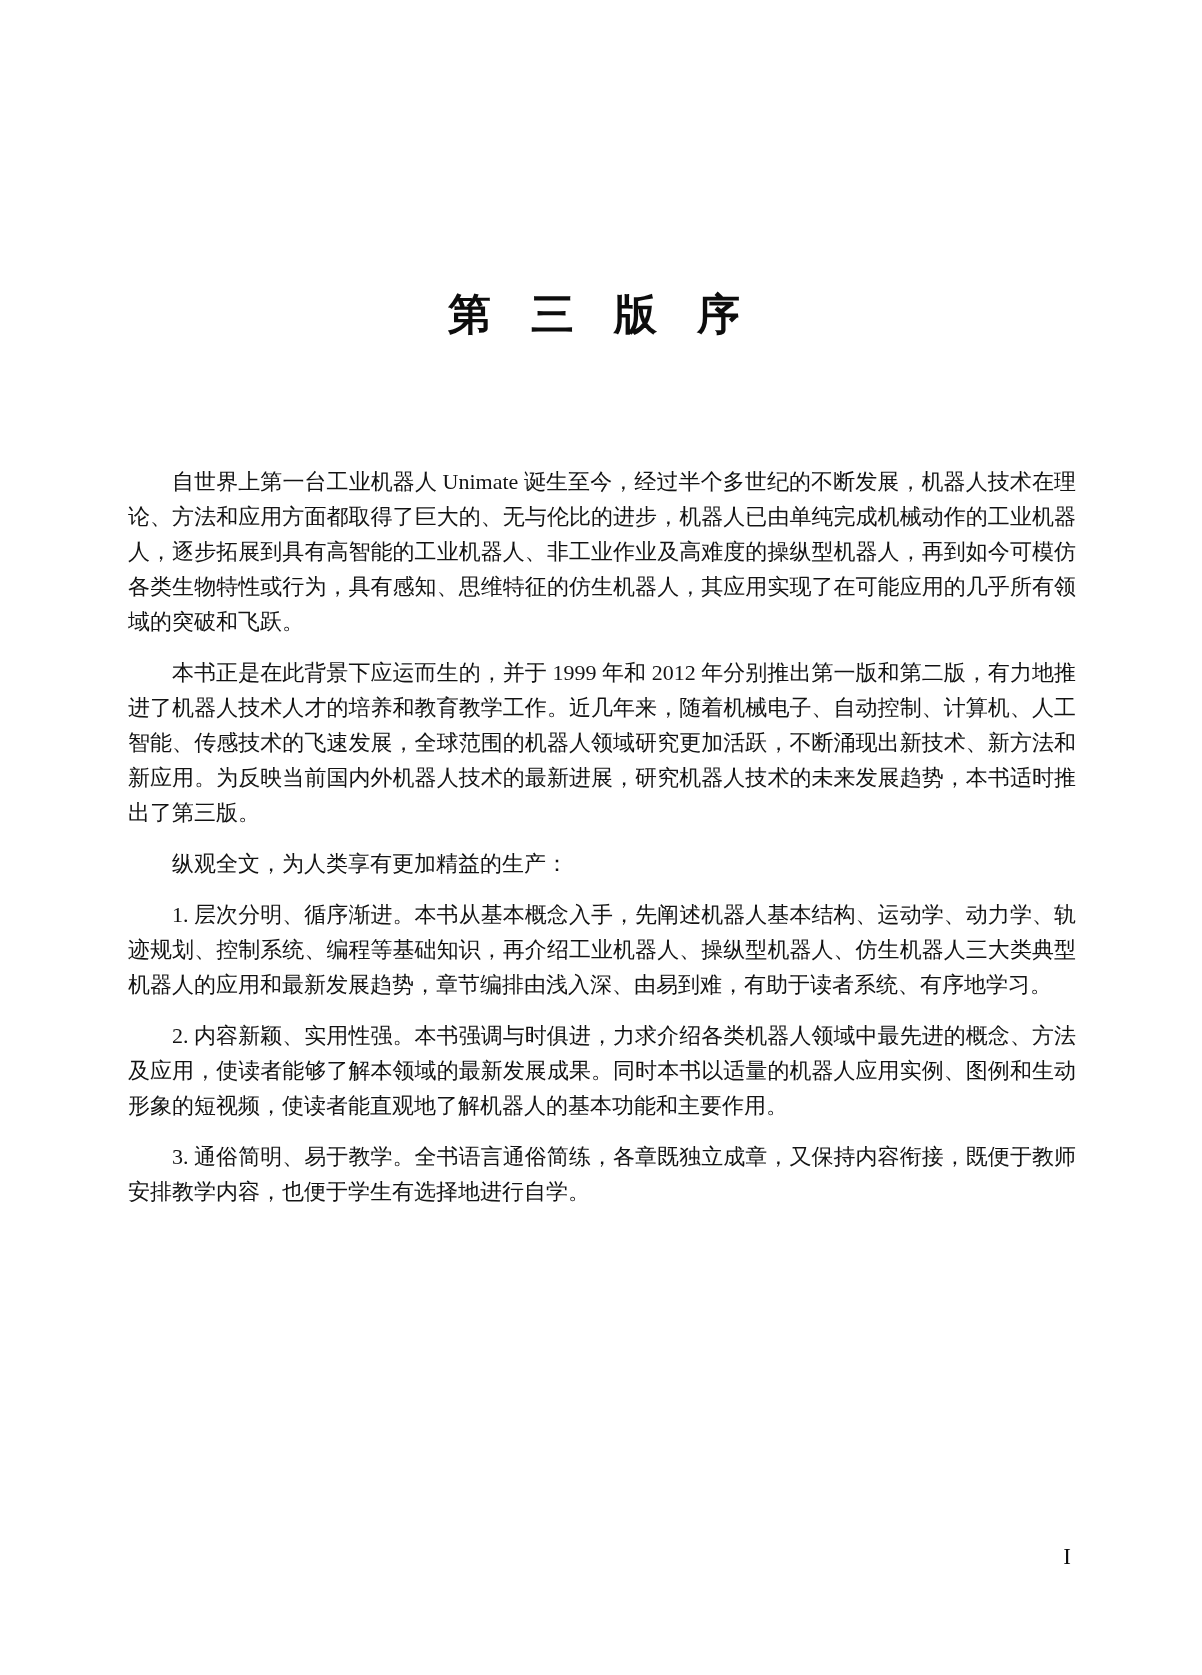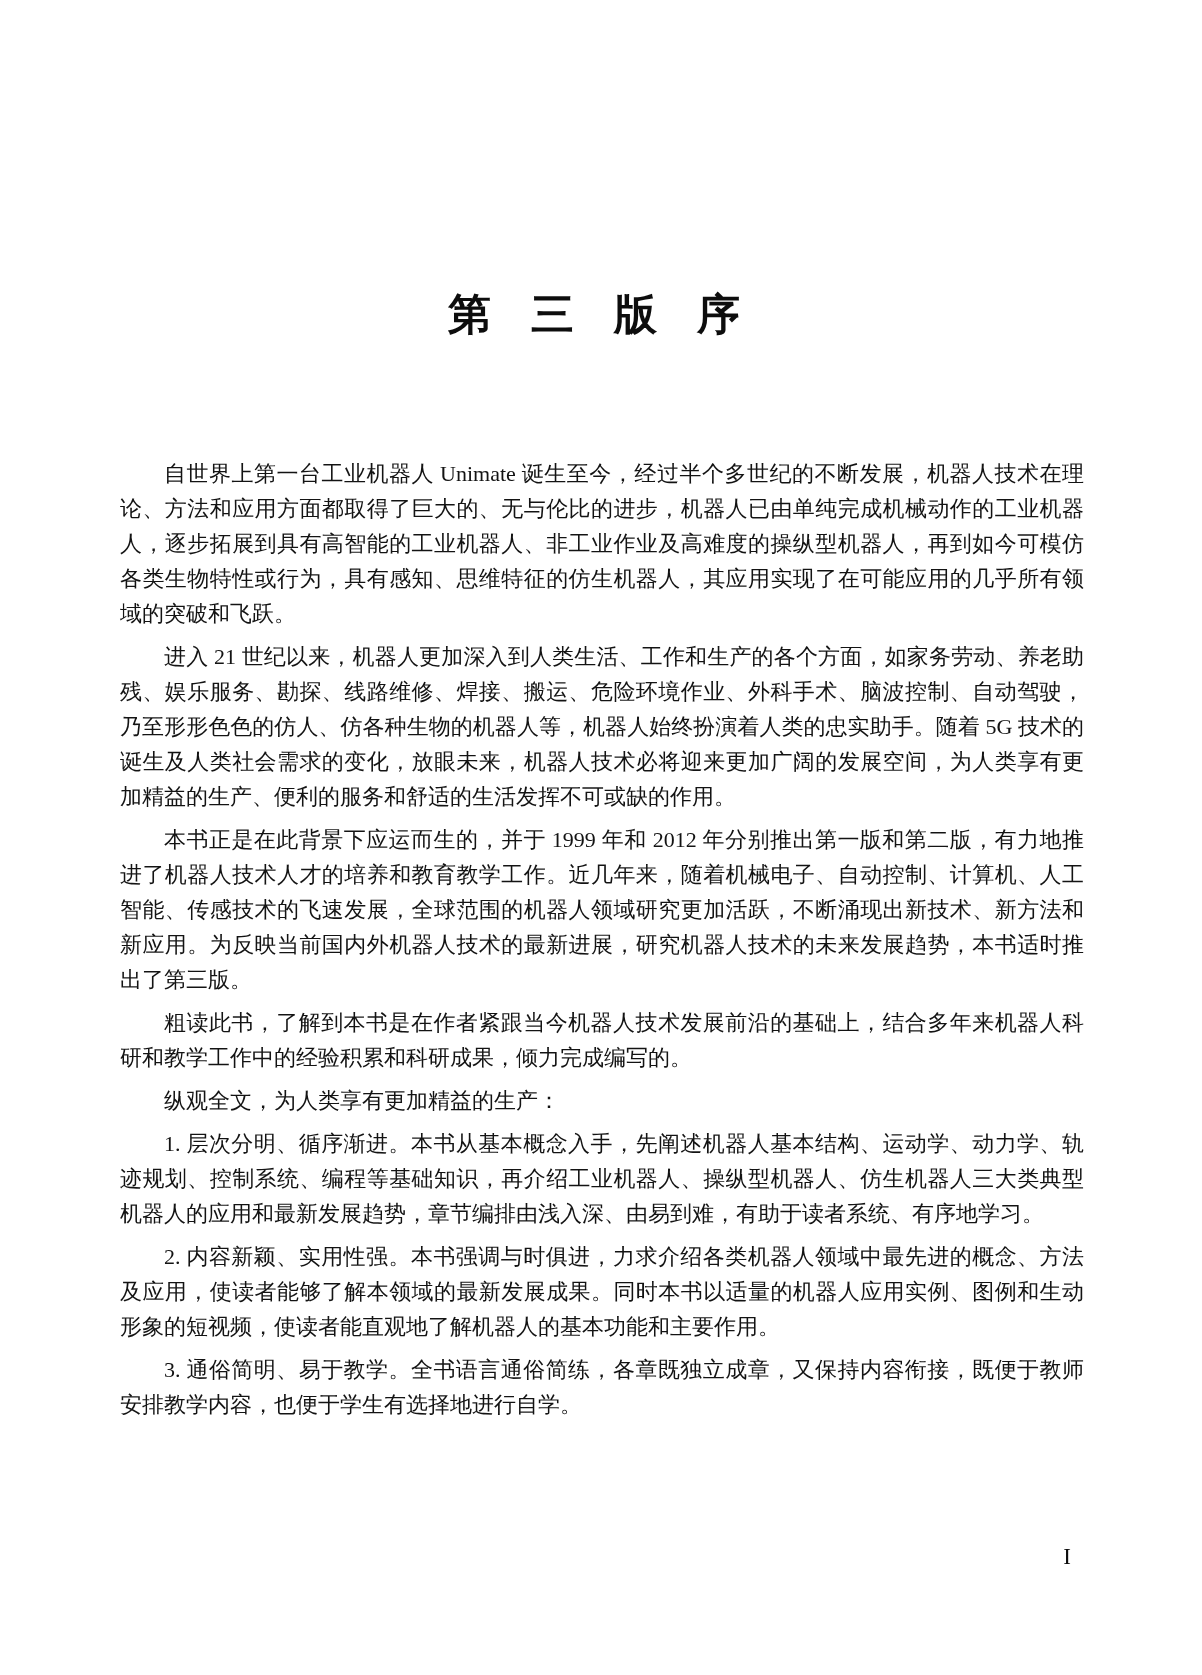--- a/index.html
+++ b/index.html
@@ -35,21 +35,21 @@
     position: absolute;
     top: 448px;
     left: 112px;
     width: 980px;
     font-size: 22px;
     line-height: 35px;
     text-align: justify;
     text-justify: inter-ideograph;
   }
   .body-text p {
-    margin: 8px;
+    margin: 16px;
     padding: 0;
     text-indent: 2em;
   }
   .page-number {
     position: absolute;
     top: 1544px;
     left: 1052px;
     width: 30px;
     text-align: center;
     font-size: 23px;
@@ -57,23 +57,21 @@
   }
 </style>
 </head>
 <body>
 
 <div class="page">
   <h1 class="title">第 三 版 序</h1>
 
   <div class="body-text">
     <p>自世界上第一台工业机器人 Unimate 诞生至今，经过半个多世纪的不断发展，机器人技术在理论、方法和应用方面都取得了巨大的、无与伦比的进步，机器人已由单纯完成机械动作的工业机器人，逐步拓展到具有高智能的工业机器人、非工业作业及高难度的操纵型机器人，再到如今可模仿各类生物特性或行为，具有感知、思维特征的仿生机器人，其应用实现了在可能应用的几乎所有领域的突破和飞跃。</p>
-    <p>进入 21 世纪以来，机器人更加深入到人类生活、工作和生产的各个方面，如家务劳动、养老助残、娱乐服务、勘探、线路维修、焊接、搬运、危险环境作业、外科手术、脑波控制、自动驾驶，乃至形形色色的仿人、仿各种生物的机器人等，机器人始终扮演着人类的忠实助手。随着 5G 技术的诞生及人类社会需求的变化，放眼未来，机器人技术必将迎来更加广阔的发展空间，为人类享有更加精益的生产、便利的服务和舒适的生活发挥不可或缺的作用。</p>
     <p>本书正是在此背景下应运而生的，并于 1999 年和 2012 年分别推出第一版和第二版，有力地推进了机器人技术人才的培养和教育教学工作。近几年来，随着机械电子、自动控制、计算机、人工智能、传感技术的飞速发展，全球范围的机器人领域研究更加活跃，不断涌现出新技术、新方法和新应用。为反映当前国内外机器人技术的最新进展，研究机器人技术的未来发展趋势，本书适时推出了第三版。</p>
-    <p>粗读此书，了解到本书是在作者紧跟当今机器人技术发展前沿的基础上，结合多年来机器人科研和教学工作中的经验积累和科研成果，倾力完成编写的。</p>
     <p>纵观全文，为人类享有更加精益的生产：</p>
     <p>1. 层次分明、循序渐进。本书从基本概念入手，先阐述机器人基本结构、运动学、动力学、轨迹规划、控制系统、编程等基础知识，再介绍工业机器人、操纵型机器人、仿生机器人三大类典型机器人的应用和最新发展趋势，章节编排由浅入深、由易到难，有助于读者系统、有序地学习。</p>
     <p>2. 内容新颖、实用性强。本书强调与时俱进，力求介绍各类机器人领域中最先进的概念、方法及应用，使读者能够了解本领域的最新发展成果。同时本书以适量的机器人应用实例、图例和生动形象的短视频，使读者能直观地了解机器人的基本功能和主要作用。</p>
     <p>3. 通俗简明、易于教学。全书语言通俗简练，各章既独立成章，又保持内容衔接，既便于教师安排教学内容，也便于学生有选择地进行自学。</p>
   </div>
 
   <div class="page-number">I</div>
 </div>
 
 </body></html>

